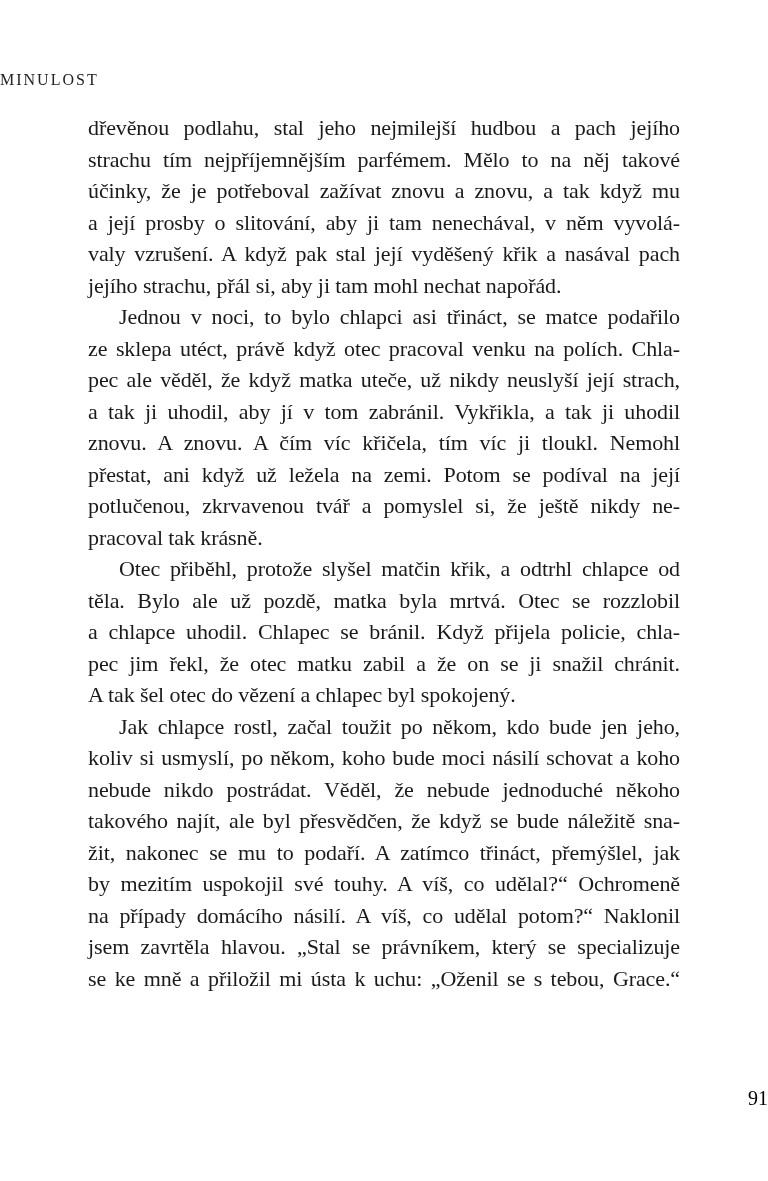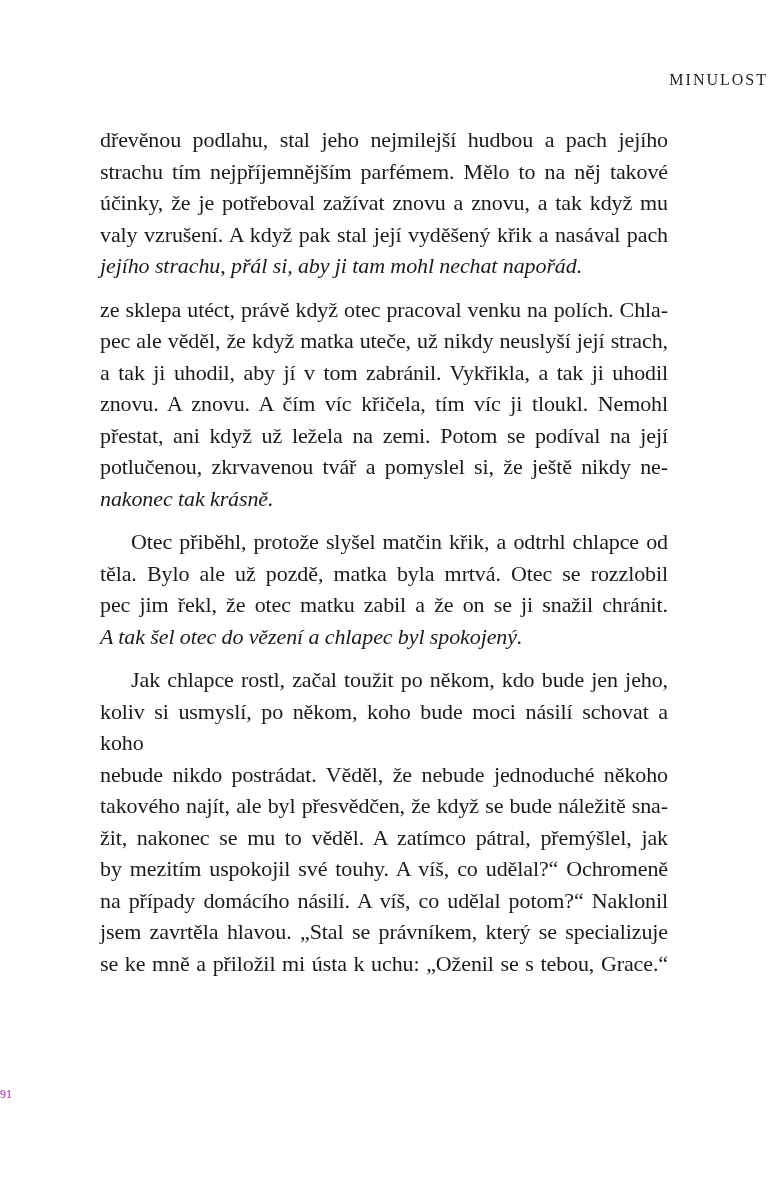--- a/index.html
+++ b/index.html
@@ -13,94 +13,96 @@
     position: relative;
     overflow: hidden;
     font-family: "Liberation Serif", "DejaVu Serif", serif;
     color: #1a1a1a;
   }
   .running-header {
     position: absolute;
     top: 71px;
     left: 0;
     width: 768px;
-    text-align: right;
+    text-align: left;
     font-size: 16px;
     letter-spacing: 2px;
     color: #222222;
   }
   .text-block {
     position: absolute;
     top: 112px;
     left: 88px;
     width: 592px;
     font-size: 22px;
     line-height: 31.5px;
     letter-spacing: -0.1px;
   }
   .paragraph {
-    margin: 12px;
+    margin: 0;
   }
   .line {
     text-align: justify;
     text-align-last: justify;
     white-space: normal;
   }
   .line.last {
     text-align-last: left;
-    font-style: italic;
   }
   .line.indent {
     text-indent: 31px;
   }
   .page-number {
     position: absolute;
     top: 1087px;
     left: 0;
     width: 768px;
-    text-align: left;
-    font-size: 12px;
-    color: #a21caf;
+    text-align: right;
+    font-size: 20px;
+    color: #000000;
   }
 </style>
 </head>
 <body>
 
 <div>
   <div class="running-header">MINULOST</div>
 
   <div class="text-block">
       <div class="paragraph">
         <div class="line">dřevěnou podlahu, stal jeho nejmilejší hudbou a pach jejího</div>
         <div class="line">strachu tím nejpříjemnějším parfémem. Mělo to na něj takové</div>
         <div class="line">účinky, že je potřeboval zažívat znovu a znovu, a tak když mu</div>
+        <div class="line">a její prosby o slitování, aby ji tam nenechával, v něm vyvolá-</div>
         <div class="line">valy vzrušení. A když pak stal její vyděšený křik a nasával pach</div>
         <div class="line last">jejího strachu, přál si, aby ji tam mohl nechat napořád.</div>
       </div>
       <div class="paragraph">
+        <div class="line indent">Jednou v noci, to bylo chlapci asi třináct, se matce podařilo</div>
         <div class="line">ze sklepa utéct, právě když otec pracoval venku na polích. Chla-</div>
         <div class="line">pec ale věděl, že když matka uteče, už nikdy neuslyší její strach,</div>
         <div class="line">a tak ji uhodil, aby jí v tom zabránil. Vykřikla, a tak ji uhodil</div>
         <div class="line">znovu. A znovu. A čím víc křičela, tím víc ji tloukl. Nemohl</div>
         <div class="line">přestat, ani když už ležela na zemi. Potom se podíval na její</div>
         <div class="line">potlučenou, zkrvavenou tvář a pomyslel si, že ještě nikdy ne-</div>
-        <div class="line last">nakonec tak krásně.</div>
+        <div class="line last">pracoval tak krásně.</div>
       </div>
       <div class="paragraph">
         <div class="line indent">Otec přiběhl, protože slyšel matčin křik, a odtrhl chlapce od</div>
         <div class="line">těla. Bylo ale už pozdě, matka byla mrtvá. Otec se rozzlobil</div>
+        <div class="line">a chlapce uhodil. Chlapec se bránil. Když přijela policie, chla-</div>
         <div class="line">pec jim řekl, že otec matku zabil a že on se ji snažil chránit.</div>
         <div class="line last">A tak šel otec do vězení a chlapec byl spokojený.</div>
       </div>
       <div class="paragraph">
         <div class="line indent">Jak chlapce rostl, začal toužit po někom, kdo bude jen jeho,</div>
         <div class="line">koliv si usmyslí, po někom, koho bude moci násilí schovat a koho</div>
         <div class="line">nebude nikdo postrádat. Věděl, že nebude jednoduché někoho</div>
         <div class="line">takového najít, ale byl přesvědčen, že když se bude náležitě sna-</div>
-        <div class="line">žit, nakonec se mu to věděl. A zatímco pátral, přemýšlel, jak</div>
+        <div class="line">žit, nakonec se mu to podaří. A zatímco třináct, přemýšlel, jak</div>
         <div class="line">by mezitím uspokojil své touhy. A víš, co udělal?“ Ochromeně</div>
         <div class="line">na případy domácího násilí. A víš, co udělal potom?“ Naklonil</div>
         <div class="line">jsem zavrtěla hlavou. „Stal se právníkem, který se specializuje</div>
         <div class="line">se ke mně a přiložil mi ústa k uchu: „Oženil se s tebou, Grace.“</div>
       </div>
     </div>
 
   <div class="page-number">91</div>
 </div>
 

